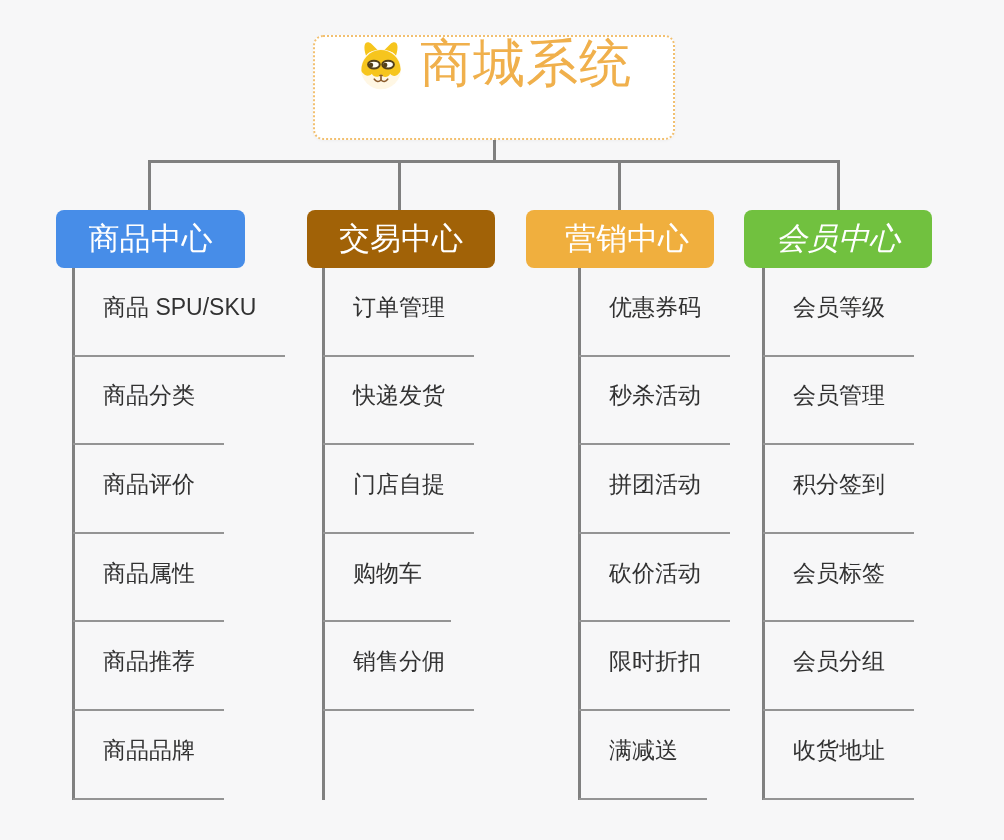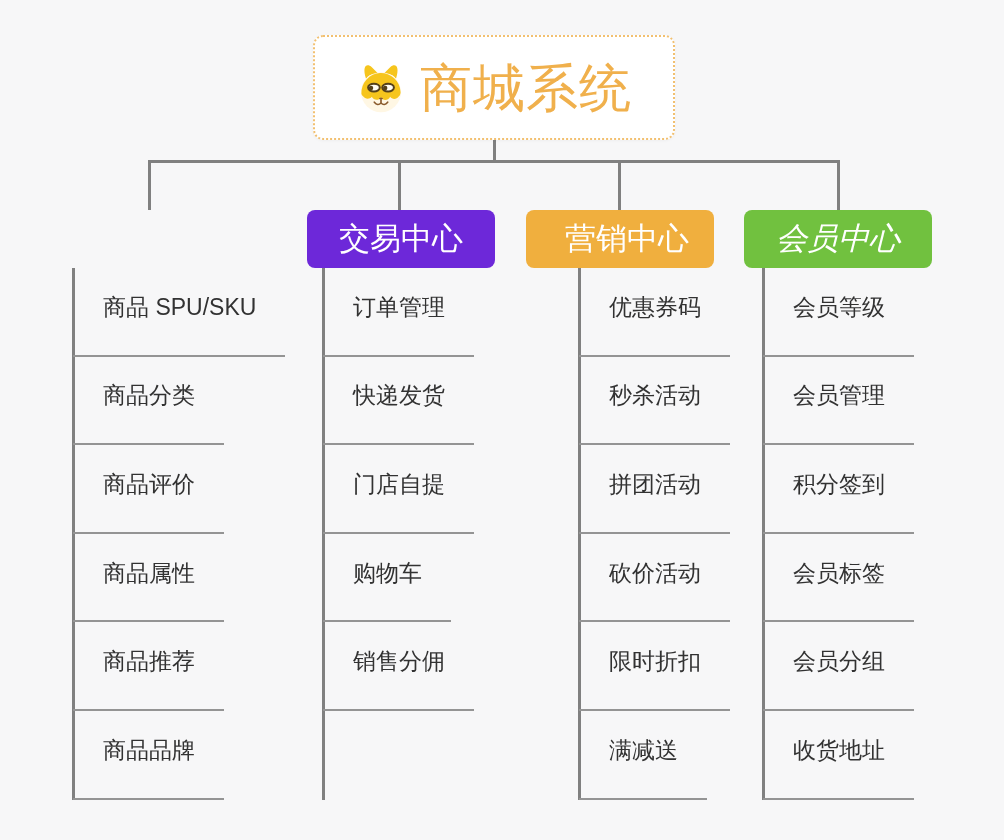--- a/index.html
+++ b/index.html
@@ -24,21 +24,20 @@
 
   
   .root-node {
     position: absolute;
     left: 313px; top: 35px;
     width: 362px; height: 105px;
     background: #ffffff;
     border: 2px dotted #f2c070;
     border-radius: 10px;
     display: flex;
-    align-items: center;
     justify-content: center;
     gap: 14px;
     box-shadow: 0 1px 3px rgba(0,0,0,0.04);
   }
   .root-title {
     font-size: 52px;
     line-height: 1;
     letter-spacing: 1px;
     white-space: nowrap;
   }
@@ -119,21 +118,24 @@
       <ellipse cx="38.5" cy="30.5" rx="7" ry="4.6" fill="#fffdf5" stroke="#54401a" stroke-width="2.4"></ellipse>
       <circle cx="18" cy="31" r="2.7" fill="#54401a"></circle>
       <circle cx="35" cy="31" r="2.7" fill="#54401a"></circle>
 
       <path d="M27.5,43.5 Q30,41.5 32.5,43.5 Q30,46.5 27.5,43.5 Z" fill="#8a5a2b"></path>
       <path d="M30,45.5 L30,49 M22,48 Q26,53 30,49 Q34,53 38,48" fill="none" stroke="#8a5a2b" stroke-width="2" stroke-linecap="round"></path>
     </svg>
     <span class="root-title">商城系统</span>
   </div>
 
-  <div class="branch-node branch-1" style="background: #6d28d9; color: rgb(255, 255, 255);">
+  <div class="branch-node branch-0" style="background: rgb(71, 141, 232); color: rgb(255, 255, 255);">
+    <span>商品中心</span>
+  </div>
+  <div class="branch-node branch-1" style="background: #a16207; color: rgb(255, 255, 255);">
     <span>交易中心</span>
   </div>
   <div class="branch-node branch-2" style="background: rgb(240, 175, 62); color: rgb(255, 255, 255);">
     <span>营销中心</span>
   </div>
   <div class="branch-node branch-3" style="background: rgb(113, 193, 63); color: rgb(255, 255, 255); font-style: italic;">
     <span>会员中心</span>
   </div>
 
   <div class="col col-0">

